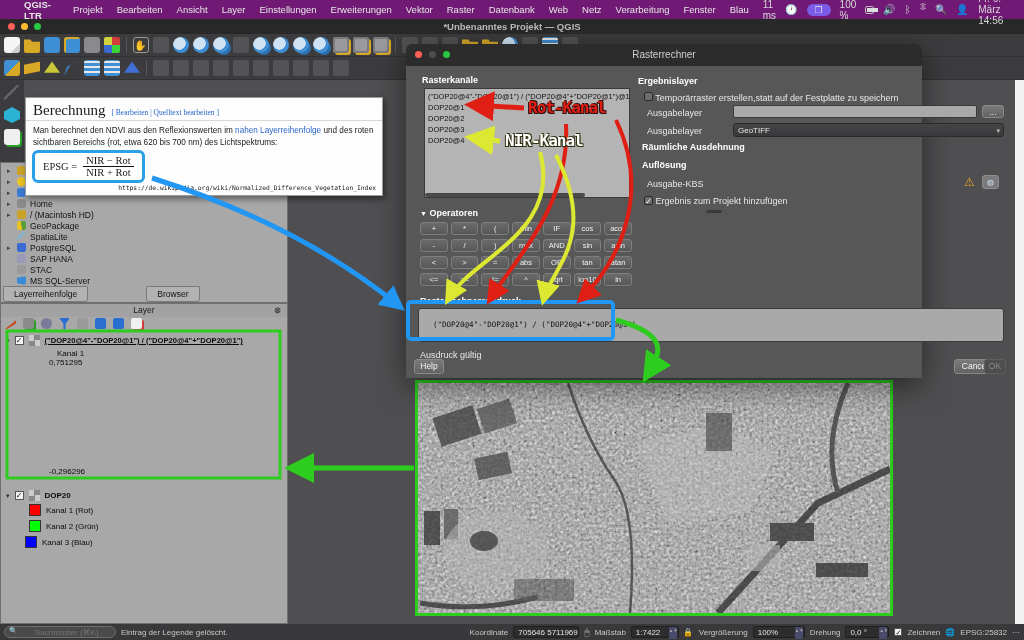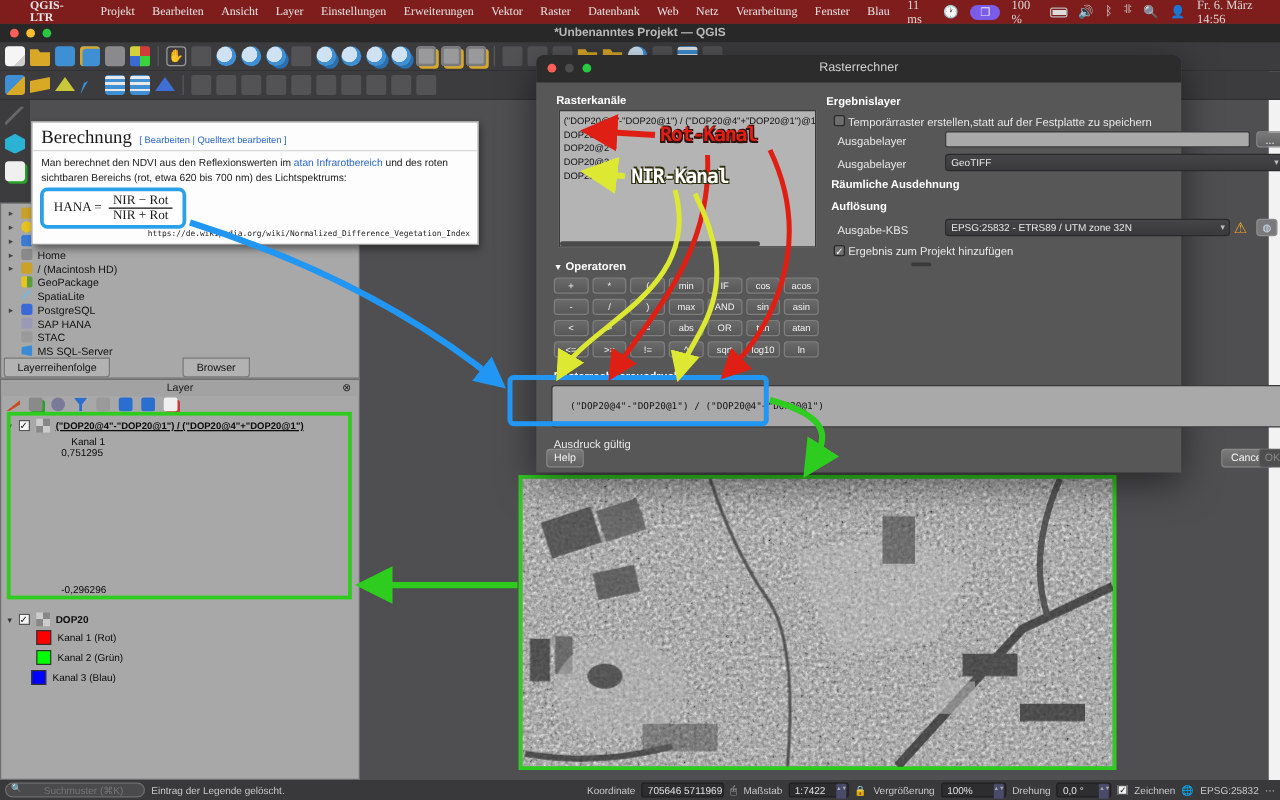--- a/index.html
+++ b/index.html
@@ -1,22 +1,22 @@
 <!DOCTYPE html>
 <html><head>
 <meta charset="utf-8">
 <style>
   * { margin:0; padding:0; box-sizing:border-box; }
   html,body { width:1024px; height:640px; overflow:hidden; background:#4f4f51;
               font-family:"Liberation Sans", sans-serif; -webkit-font-smoothing:antialiased; }
   .abs { position:absolute; }
 
   
-  #menubar { left:0; top:0; width:1024px; height:19px; background:#7f1d1d; color:#e6e6e6;
-             display:flex; align-items:center; font-size:9.5px; z-index:40;font-family:Liberation Serif, serif; }
+  #menubar { left:0; top:0; width:1024px; height:19px; background:#701a75; color:#e6e6e6;
+             display:flex; align-items:center; font-size:9.5px; z-index:40; }
   #menubar .apple { margin:0 12px 0 12px; font-size:11px; }
   #menubar .appname { font-weight:bold; margin-right:14px; }
   #menubar .mi { margin-right:14px; white-space:nowrap; }
   #menubar .right { margin-left:auto; display:flex; align-items:center; gap:9px; padding-right:8px; }
   #menubar .pill { background:#7a5ce8; border-radius:7px; padding:1px 8px; font-size:9px; }
   #menubar .sic { font-size:10px; color:#d8d8d8; }
   .battery { display:inline-block; width:16px; height:8px; border:1px solid #bbb; border-radius:2px; position:relative; }
   .battery::after { content:""; position:absolute; left:1px; top:1px; bottom:1px; width:11px; background:#ddd; }
 
   
@@ -78,21 +78,21 @@
   .lt6 { background:#2a6fd0; }
   .lt7 { background:#f0f0f0; box-shadow:2px 2px 0 #d03a3a; }
   .chk { width:9px; height:9px; background:#f4f4f4; border:1px solid #555; display:inline-block;
          font-size:8px; line-height:8px; color:#111; text-align:center; }
   .layerrow { position:absolute; display:flex; align-items:center; gap:5px; font-size:8px; color:#0a0a0a; }
   .licon { width:11px; height:11px; background:conic-gradient(#888 0 25%,#ccc 0 50%,#888 0 75%,#ccc 0); }
   .chip { width:12px; height:12px; border:1px solid #333; }
 
   
   #dialog { left:406px; top:44px; width:516px; height:334px; background:#575757; z-index:20;
-            border-radius:6px 6px 0 0; box-shadow:0 8px 30px rgba(0,0,0,.5); color:#e8e8e8;margin-left:23px; }
+            border-radius:6px 6px 0 0; box-shadow:0 8px 30px rgba(0,0,0,.5); color:#e8e8e8; }
   #dtitle { position:absolute; top:0; left:0; width:100%; height:22px; background:#2c2c2c; border-radius:6px 6px 0 0;
             text-align:center; font-size:10px; color:#cfcfcf; line-height:22px; }
   #dtitle .tl { top:7px; }
   .dlbl { position:absolute; font-size:9px; font-weight:bold; color:#fff; }
   .dlbl2 { position:absolute; font-size:9px; color:#e8e8e8; }
   #bandlist { position:absolute; left:18px; top:44px; width:206px; height:110px; background:#b4b4b4;
               border:1px solid #3a3a3a; color:#101010; font-size:7.5px; overflow:hidden; padding:2px 3px; }
   #bandlist div { white-space:nowrap; line-height:11px; }
   #bandscroll { position:absolute; left:19px; top:149px; width:160px; height:4px; background:#4a4a4a; border-radius:2px; }
   #opgrid { position:absolute; left:14px; top:178px; width:212px; display:grid;
@@ -113,21 +113,21 @@
   .dselect .arr { position:absolute; right:3px; top:0; color:#bdbdbd; font-size:7px; line-height:13px; }
   .warn { position:absolute; color:#f5a623; font-size:12px; line-height:14px; }
   .crsbtn { position:absolute; width:17px; height:14px; background:#7a7a7c; border:1px solid #8e8e8e; border-radius:3px;
             font-size:8px; text-align:center; line-height:13px; color:#cfe2f3; }
   .dragdots { position:absolute; width:16px; height:3px; background:#3a3a3a; border-radius:2px; }
 
   
   #wikibox { left:25px; top:97px; width:358px; height:99px; background:#fdfdfd; border:1px solid #9a9a9a;
              box-shadow:2px 3px 6px rgba(0,0,0,.45); z-index:30; color:#1a1a1a; }
   #wikititle { font-family:"Liberation Serif", serif; font-size:15px; padding:4px 0 1px 7px; border-bottom:1px solid #d8d8d8; display:flex; align-items:baseline; gap:6px;}
-  #wikititle .edit { font-family:Liberation Sans, sans-serif; font-size:7.5px; color:#2a66c8; }
+  #wikititle .edit { font-family:Liberation Serif, serif; font-size:7.5px; color:#2a66c8; }
   #wikibody { font-size:8.2px; padding:4px 8px 0 7px; line-height:12px; }
   #wikibody .lnk { color:#2a66c8; }
   #formula { position:absolute; left:6px; top:52px; border:3px solid #2aa0e8; border-radius:6px; background:#fff;
              padding:2px 8px; display:flex; align-items:center; gap:6px;
              font-family:"Liberation Serif", serif; font-size:10.5px; }
   #formula .frac { text-align:center; line-height:11px; }
   #formula .num { border-bottom:1px solid #111; padding:0 3px; }
   #wikiurl { position:absolute; right:6px; bottom:4px; font-size:6.3px; color:#222; font-family:"DejaVu Sans Mono", monospace; }
 
   
@@ -367,23 +367,23 @@
     <span class="chip" style="background:#0000ff"></span>
     <span>Kanal 3 (Blau)</span>
   </div>
 </div>
 
 <div id="wikibox" class="abs">
   <div id="wikititle">
     <span>Berechnung</span>
     <span class="edit">[ Bearbeiten | Quelltext bearbeiten ]</span>
   </div>
-  <div id="wikibody"><span>Man berechnet den NDVI aus den Reflexionswerten im </span><span class="lnk">atan Infrarotbereich</span><span> und des roten sichtbaren Bereichs (rot, etwa 620 bis 700 nm) des Lichtspektrums:</span></div>
+  <div id="wikibody"><span>Man berechnet den NDVI aus den Reflexionswerten im </span><span class="lnk">nahen Layerreihenfolge</span><span> und des roten sichtbaren Bereichs (rot, etwa 620 bis 700 nm) des Lichtspektrums:</span></div>
   <div id="formula">
-    <span>HANA =</span>
+    <span>EPSG =</span>
     <span class="frac">
         <span class="num" style="display:block">NIR − Rot</span>
         <span style="display:block">NIR + Rot</span>
       </span>
   </div>
   <div id="wikiurl">https://de.wikipedia.org/wiki/Normalized_Difference_Vegetation_Index</div>
 </div>
 
 <div id="dialog" class="abs">
   <div id="dtitle">
@@ -454,23 +454,20 @@
   <div class="dlbl2" style="left:241px;top:64px">Ausgabelayer</div>
   <div class="dinput" style="left:327px;top:61px;width:244px"></div>
   <span class="dbtn" style="left:576px;top:61px;width:22px;height:13px">...</span>
   <div class="dlbl2" style="left:241px;top:82px">Ausgabelayer</div>
   <div class="dselect" style="left:327px;top:79px;width:271px">
     <span>GeoTIFF</span><span class="arr">▾</span>
   </div>
   <div class="dlbl" style="left:236px;top:98px">Räumliche Ausdehnung</div>
   <div class="dlbl" style="left:236px;top:116px">Auflösung</div>
   <div class="dlbl2" style="left:241px;top:135px">Ausgabe-KBS</div>
-  <div class="dselect" style="left:327px;top:131px;width:228px">
-    <span>EPSG:25832 - ETRS89 / UTM zone 32N</span><span class="arr">▾</span>
-  </div>
   <span class="warn" style="left:558px;top:131px">⚠</span>
   <span class="crsbtn" style="left:576px;top:131px">◍</span>
   <div class="dlbl2" style="left:238px;top:152px">
     <span class="dchk">✓</span>
     <span>Ergebnis zum Projekt hinzufügen</span>
   </div>
   <div class="dragdots" style="left:300px;top:166px"></div>
 </div>
 
 <div id="photo" class="abs">

